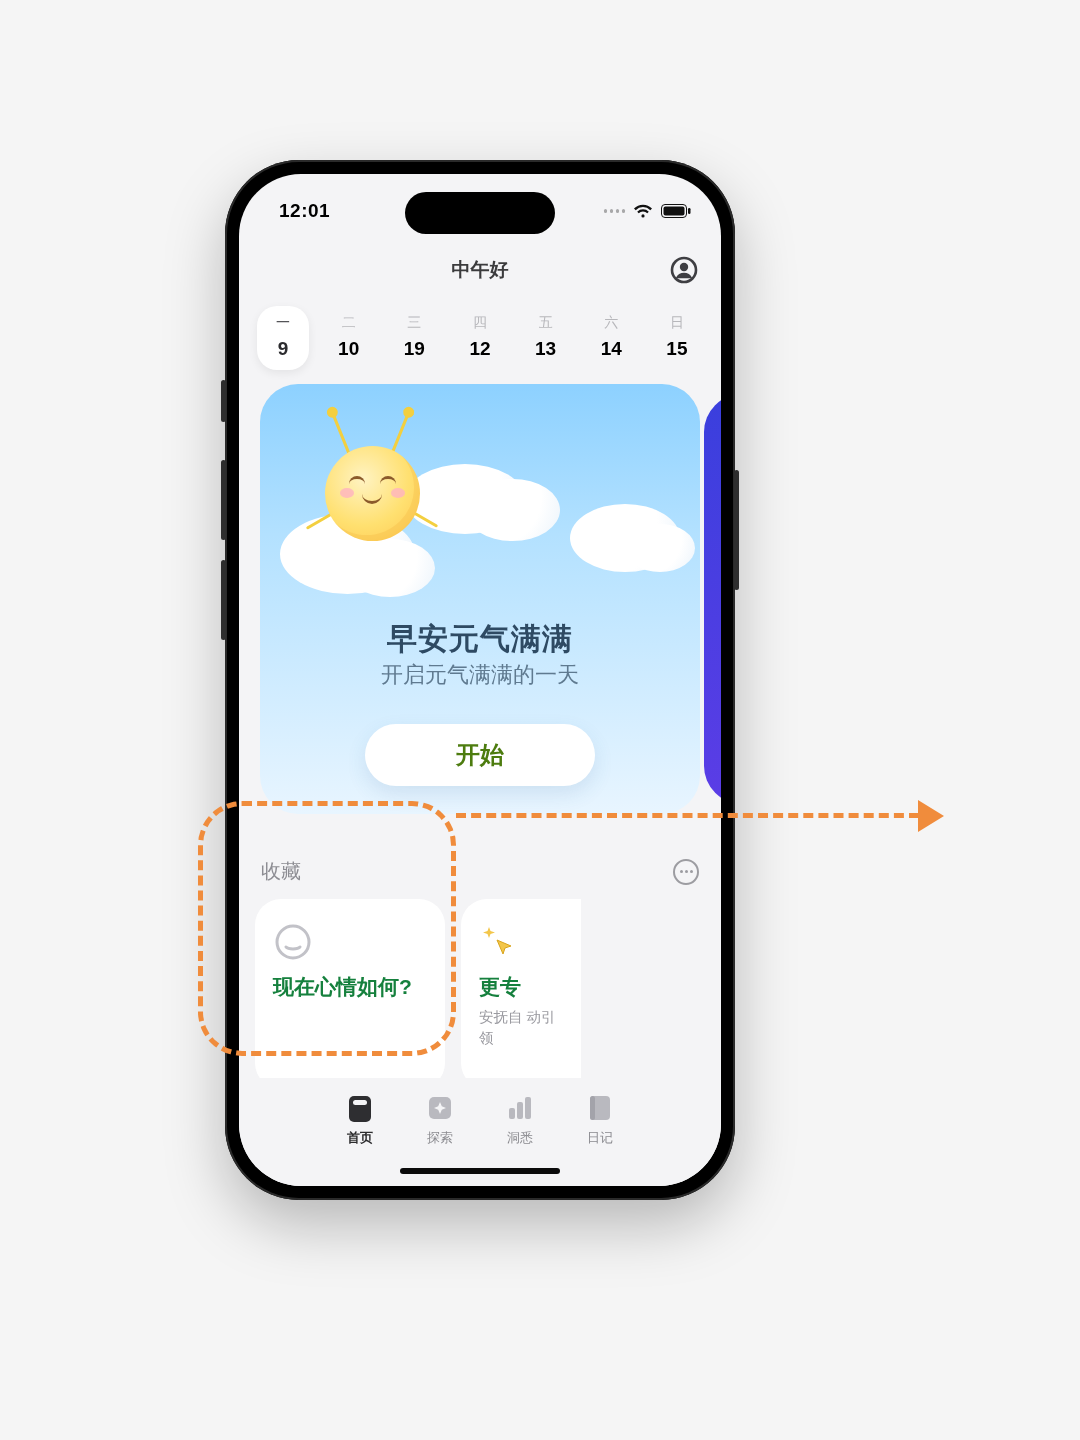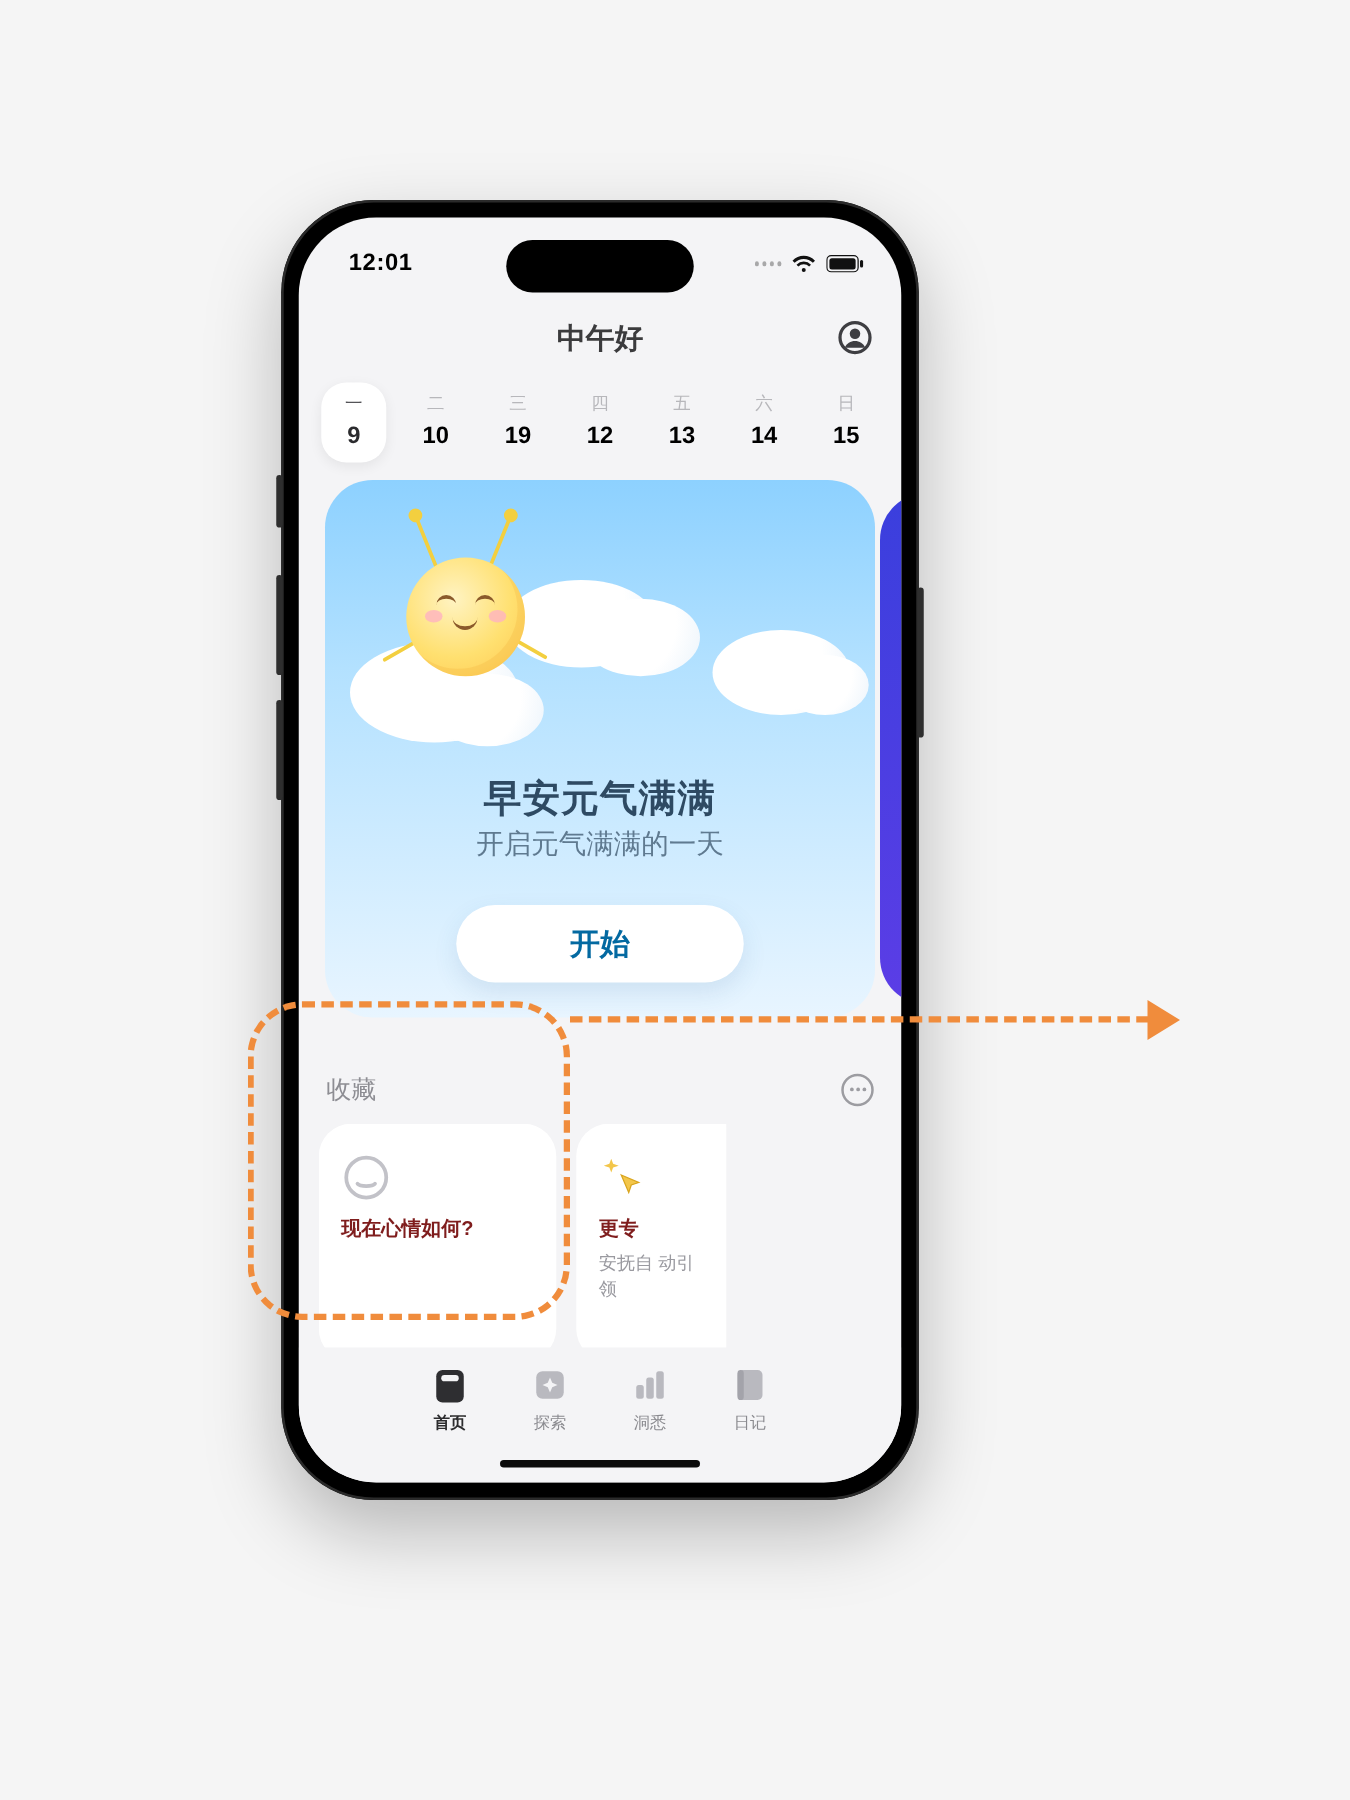--- a/index.html
+++ b/index.html
@@ -79,21 +79,21 @@
   }
 
   
   .header {
     position: relative;
     height: 52px;
     display: flex;
     align-items: center;
     justify-content: center;
   }
-  .header-title { font-size: 23px; font-weight: 600; color: #3b3b3d; }
+  .header-title { font-size: 19px; font-weight: 600; color: #3b3b3d; }
   .profile-btn {
     position: absolute;
     right: 22px; top: 50%;
     transform: translateY(-50%);
     width: 30px; height: 30px;
     display: flex; align-items: center; justify-content: center;
   }
 
   
   .cal-strip {
@@ -186,21 +186,21 @@
   .eye.l { left: 9px; }
   .eye.r { right: 9px; }
   .smile { position: absolute; left: 22px; top: 24px; width: 20px; height: 12px; border-bottom: 3px solid #8b5a2b; border-radius: 0 0 12px 12px; }
 
   .hero-title { font-size: 30px; font-weight: 700; color: #2e4a63; margin-bottom: 0; letter-spacing: 1px; }
   .hero-sub { font-size: 22px; color: #5f7a90; margin-bottom: 34px; }
   .hero-btn {
     width: 230px; height: 62px;
     background: #fff; border-radius: 32px;
     display: flex; align-items: center; justify-content: center;
-    font-size: 24px; font-weight: 600; color: #0369a1;
+    font-size: 24px; font-weight: 600; color: #4d7c0f;
     box-shadow: 0 8px 20px rgba(50,100,150,0.12);
   }
 
   
   .fav-section { margin-top: 44px; padding: 0 16px; }
   .fav-header {
     display: flex; align-items: center; justify-content: space-between;
     padding: 0 6px 14px 6px;
   }
   .fav-title { font-size: 20px; color: #8d8d93; font-weight: 500; }
@@ -226,21 +226,21 @@
   }
   .fav-card.partial { flex: 0 0 120px; border-radius: 26px 0 0 26px; }
   .badge-new {
     position: absolute;
     top: 18px; right: 16px;
     background: #5aa8ff; color: #fff;
     font-size: 12px; font-weight: 600;
     padding: 3px 10px; border-radius: 10px;
   }
   .fav-icon-row { height: 46px; display: flex; align-items: center; }
-  .fav-h { font-size: 16px; font-weight: 600; color: #7f1d1d; line-height: 1.35; margin-top: 8px; }
+  .fav-h { font-size: 21px; font-weight: 600; color: #15803d; line-height: 1.35; margin-top: 8px; }
   .fav-p { font-size: 14.5px; color: #9a9aa0; line-height: 1.45; margin-top: 6px; }
 
   
   .tabbar {
     position: absolute;
     bottom: 0; left: 0; right: 0;
     height: 108px;
     background: #f4f4f6;
     display: flex;
     justify-content: center;

